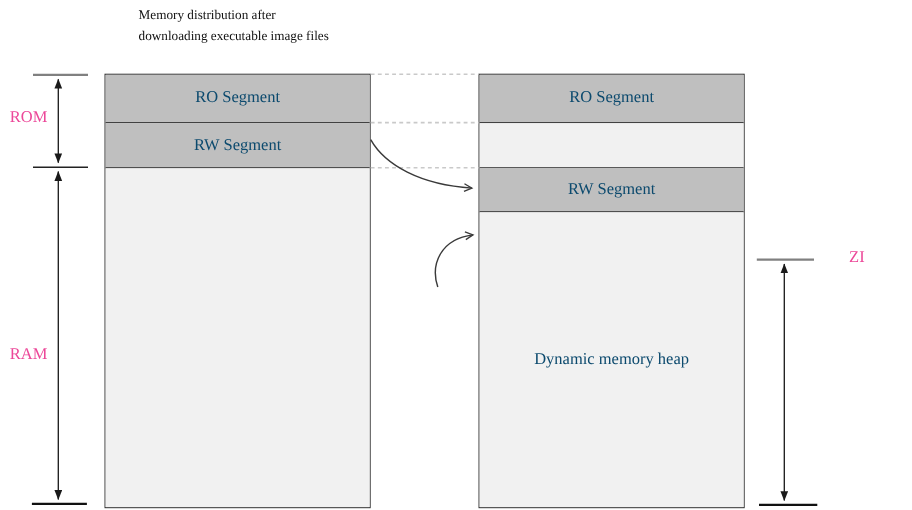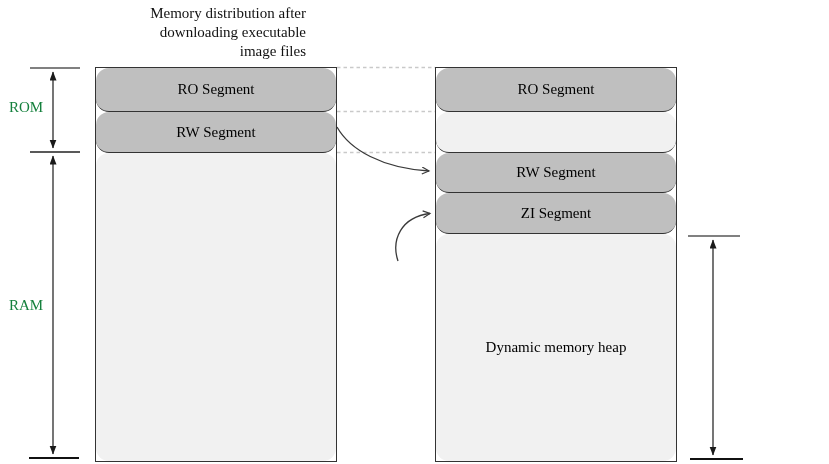--- a/index.html
+++ b/index.html
@@ -7,23 +7,23 @@
     position: relative;
     width: 829px;
     height: 464px;
     background: #ffffff;
     font-family: "Liberation Serif", "DejaVu Serif", serif;
     color: #111111;
     overflow: hidden;
   }
   .title {
     position: absolute;
-    font-size: 15px;
+    font-size: 12px;
     line-height: 19px;
-    text-align: right;
+    text-align: left;
     color: #111111;
   }
   .left-title  { left: 126px; top: 4px;  width: 180px; }
   .right-title { left: 461px; top: 12px; width: 190px; }
 
   .column {
     position: absolute;
     top: 67px;
     width: 242px;
     height: 395px;
@@ -34,41 +34,40 @@
   }
   .left-col  { left: 95px;  }
   .right-col { left: 435px; }
 
   .seg {
     box-sizing: border-box;
     display: flex;
     align-items: center;
     justify-content: center;
     font-size: 15px;
-    color: #000000;
+    color: #0c4a6e;
     overflow: hidden;
-    border-radius: 13px;
   }
   .seg.dark  { background: #bfbfbf; }
   .seg.light { background: #f1f1f1; }
   .seg.bb    { border-bottom: 1px solid #333333; }
   .h44 { height: 44px; }
   .h41 { height: 41px; }
   .h40 { height: 40px; }
   .fill { flex: 1 1 auto; }
 
   .annot {
     position: absolute;
     font-size: 15px;
     line-height: 17px;
     text-align: center;
-    color: #15803d;
+    color: #ec4899;
   }
   .rom-label  { left: 4px;   top: 99px;  width: 44px; }
-  .ram-label  { left: 4px;   top: 297px; width: 44px; }
+  .ram-label  { left: 4px;   top: 314px; width: 44px; }
   .zi-end-label { left: 731px; top: 226px; width: 96px; }
   .heap-label { left: 703px; top: 336px; width: 96px; }
 
   svg.overlay {
     position: absolute;
     left: 0; top: 0;
     width: 829px; height: 464px;
     pointer-events: none;
   }
 </style>
@@ -94,31 +93,29 @@
   <div class="column right-col">
     <div class="seg dark bb h44">
       <span>RO Segment</span>
     </div>
     <div class="seg light bb h41">
       <span></span>
     </div>
     <div class="seg dark bb h40">
       <span>RW Segment</span>
     </div>
-    <div class="seg dark bb h41">
-      <span>ZI Segment</span>
-    </div>
     <div class="seg light fill">
       <span>Dynamic memory heap</span>
     </div>
   </div>
 
   <div class="annot rom-label">ROM</div>
   <div class="annot ram-label">RAM</div>
   <div class="annot zi-end-label">
+    <div>ZI</div>
   </div>
 
   <svg class="overlay" viewBox="0 0 829 464" xmlns="http://www.w3.org/2000/svg">
     <defs>
       <marker id="mf" markerWidth="10" markerHeight="8" refX="8.5" refY="3.5" orient="auto-start-reverse" markerUnits="userSpaceOnUse">
         <path d="M0,0 L9,3.5 L0,7 Z" fill="#1a1a1a"></path>
       </marker>
       <marker id="mo" markerWidth="10" markerHeight="9" refX="7.5" refY="4" orient="auto" markerUnits="userSpaceOnUse">
         <path d="M0.5,0.5 L7.5,4 L0.5,7.5" fill="none" stroke="#3a3a3a" stroke-width="1.2"></path>
       </marker>

